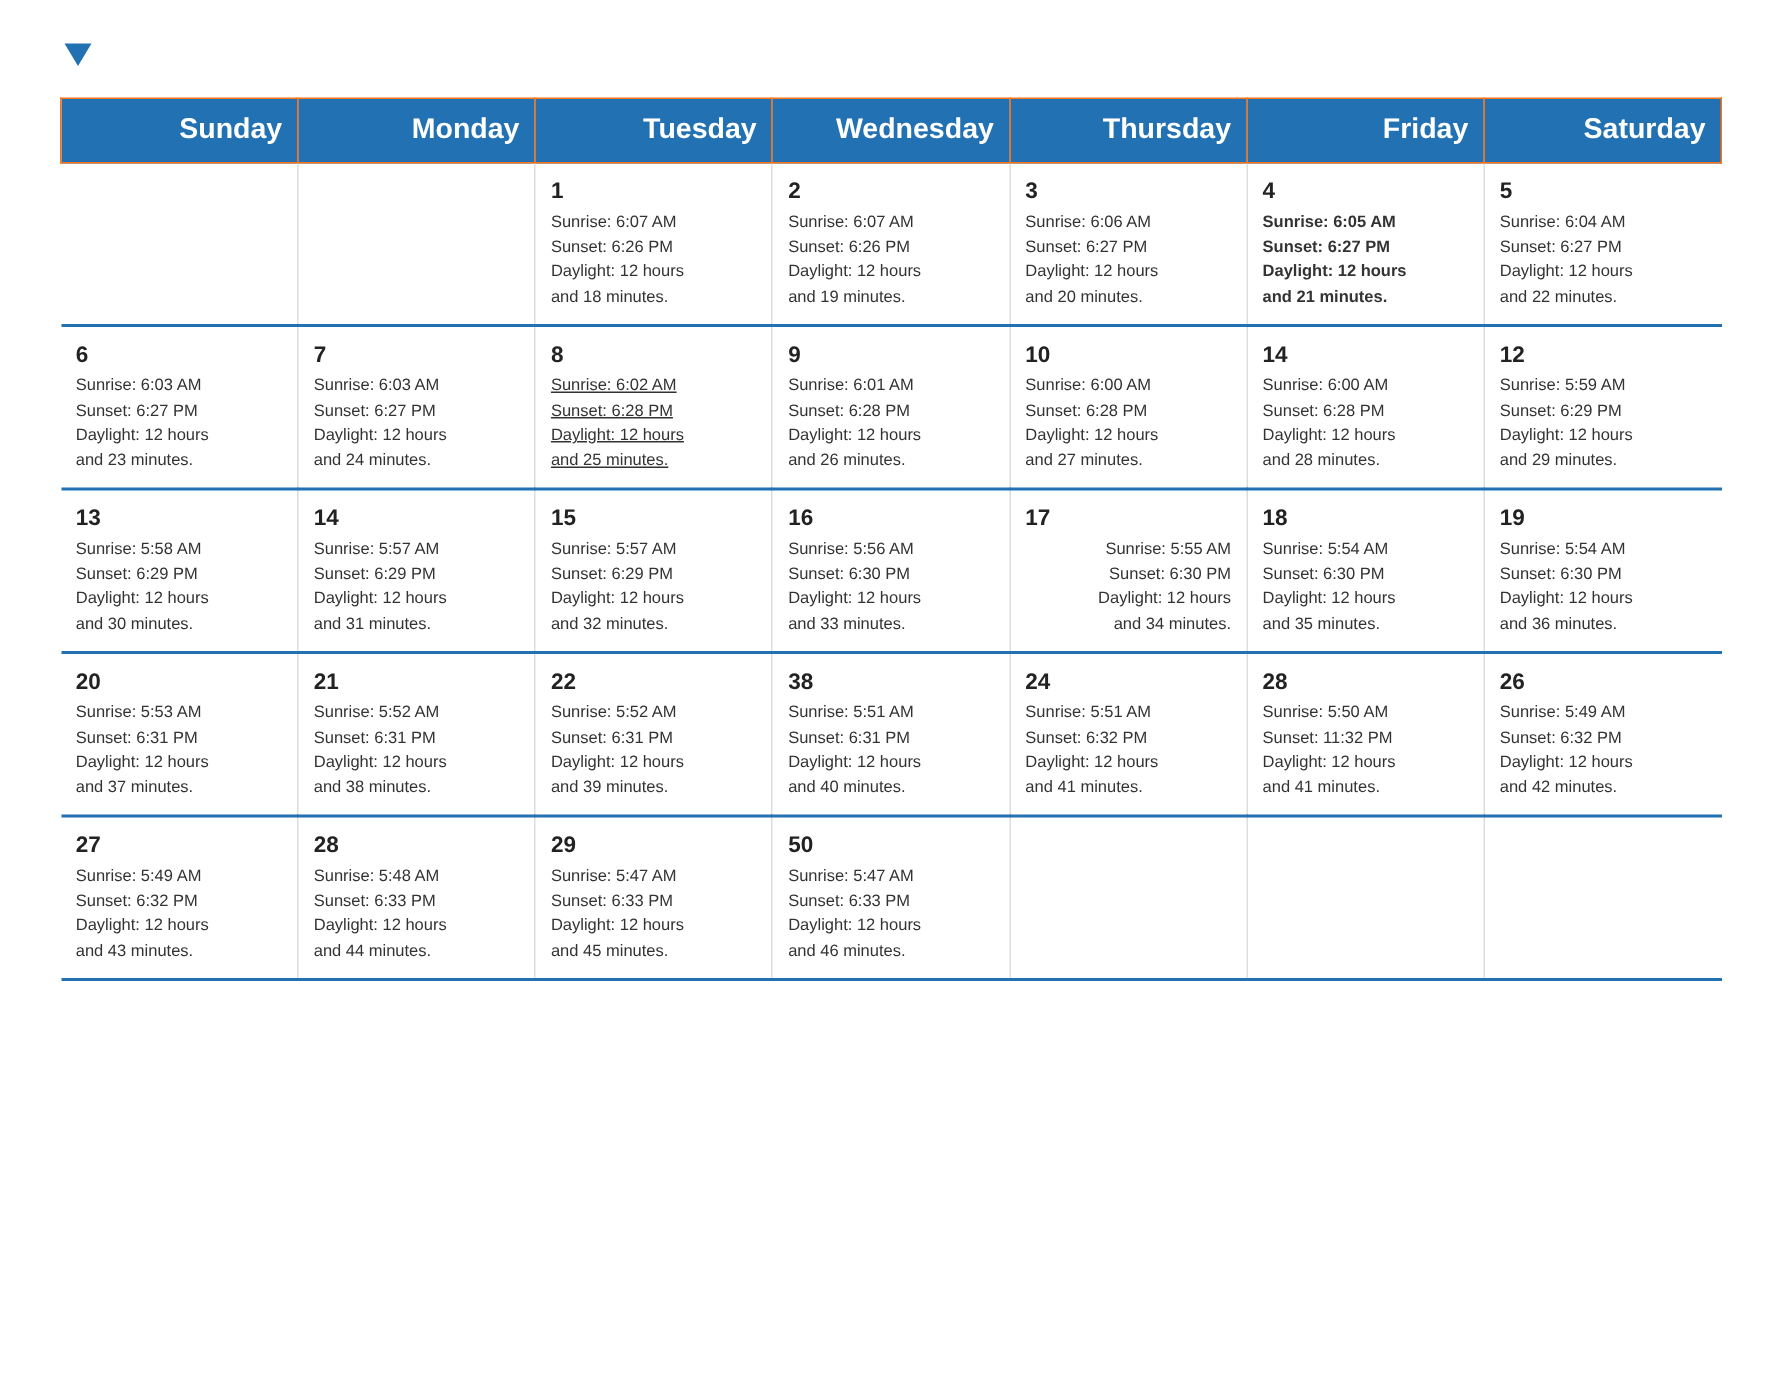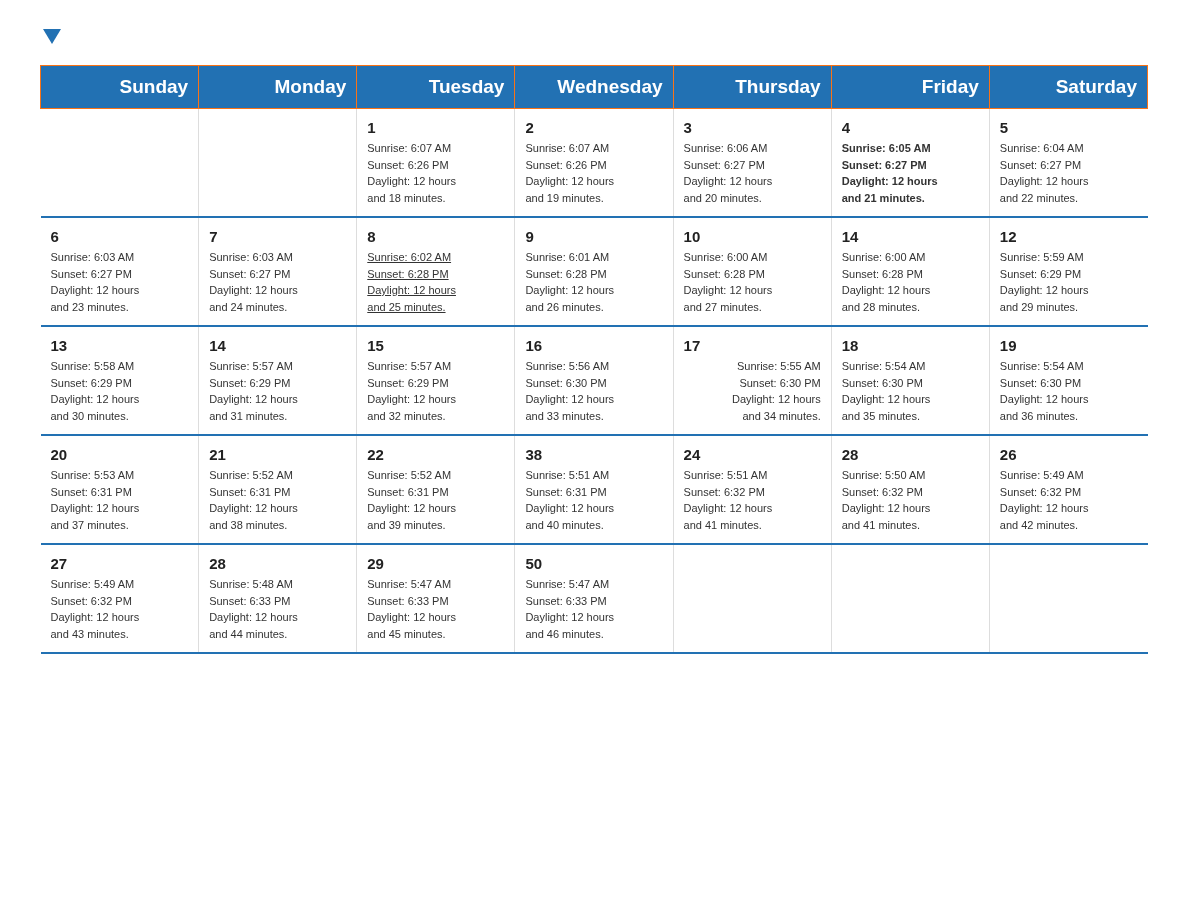--- a/index.html
+++ b/index.html
@@ -291,21 +291,21 @@
         <td>
           <span class="day-num">24</span>
           <div class="day-info" style="white-space: pre-line;">Sunrise: 5:51 AM
 Sunset: 6:32 PM
 Daylight: 12 hours
 and 41 minutes.</div>
         </td>
         <td>
           <span class="day-num">28</span>
           <div class="day-info" style="white-space: pre-line;">Sunrise: 5:50 AM
-Sunset: 6:32 PM
+Sunset: 11:32 PM
 Daylight: 12 hours
 and 41 minutes.</div>
         </td>
         <td>
           <span class="day-num">26</span>
           <div class="day-info" style="white-space: pre-line;">Sunrise: 5:49 AM
 Sunset: 6:32 PM
 Daylight: 12 hours
 and 42 minutes.</div>
         </td>

